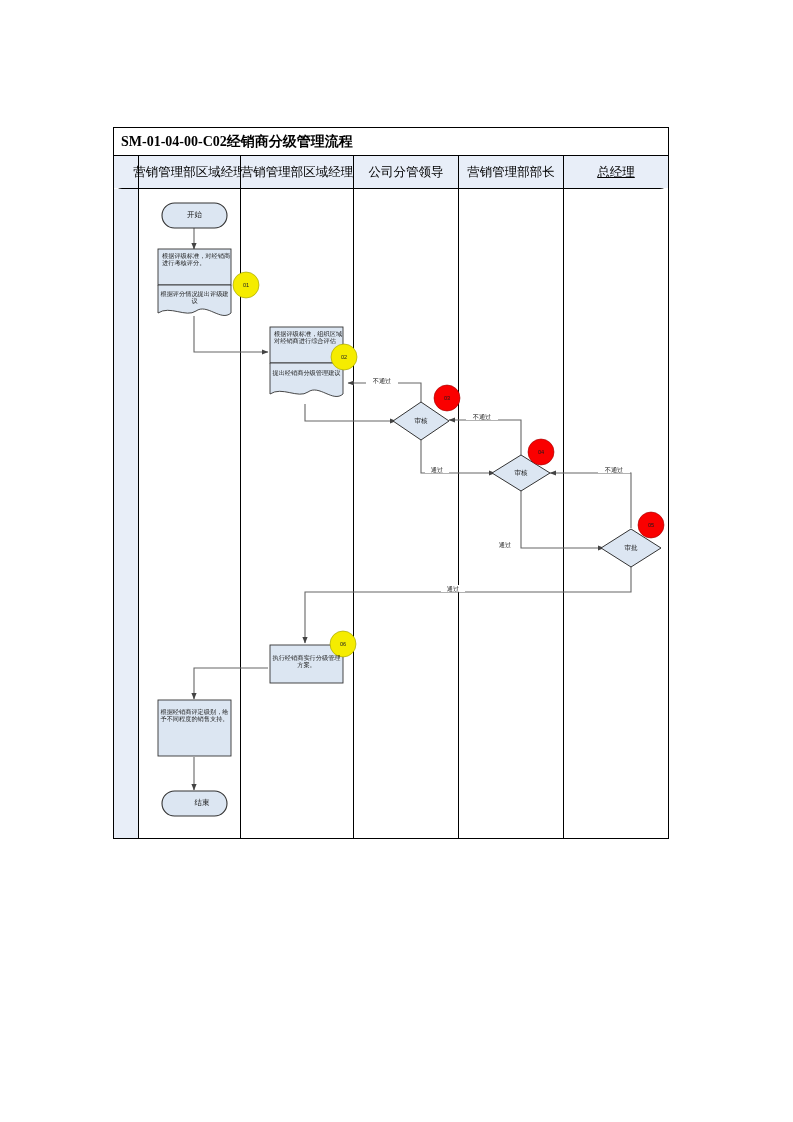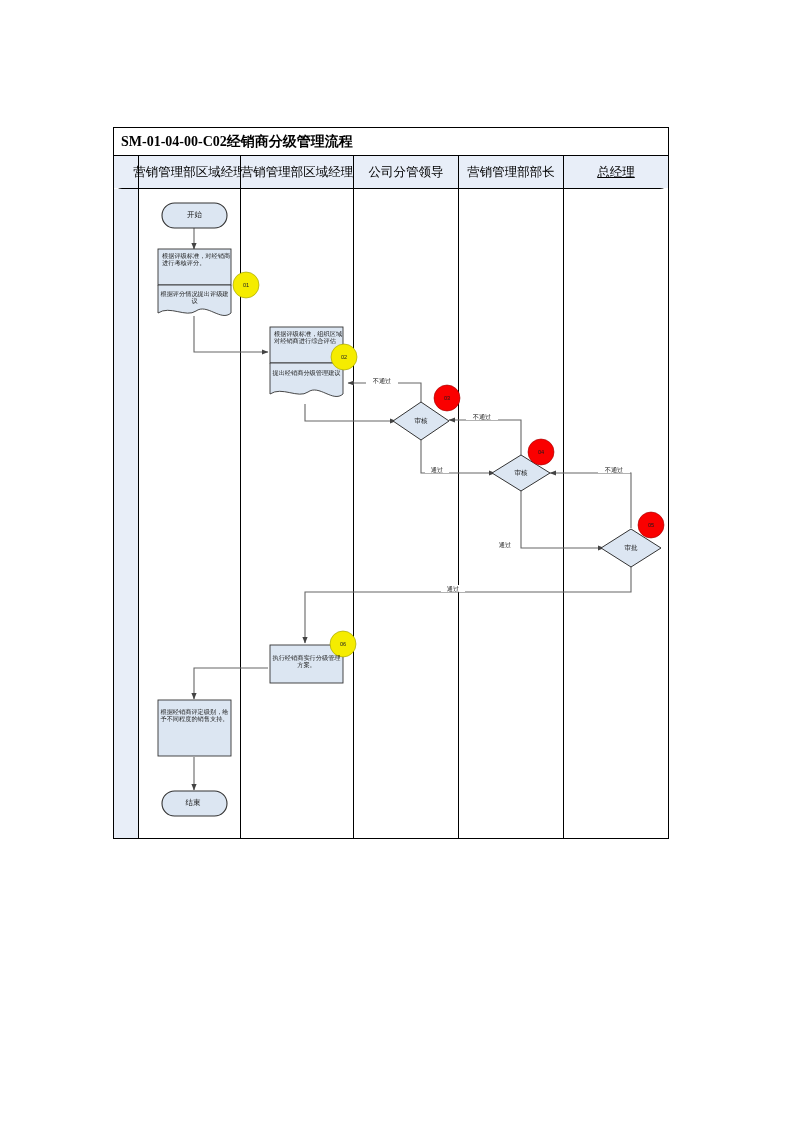--- a/index.html
+++ b/index.html
@@ -162,21 +162,21 @@
   <div class="shape-label proc-label" style="left:272px;top:330px;width:69px;text-align:left;padding:0 2px;">根据评级标准，组织区域对经销商进行综合评估</div>
   <div class="shape-label proc-label" style="left:271px;top:369px;width:71px;">提出经销商分级管理建议</div>
 
   <div class="shape-label dec-label" style="left:401px;top:417px;width:40px;">审核</div>
   <div class="shape-label dec-label" style="left:501px;top:469px;width:40px;">审核</div>
   <div class="shape-label dec-label" style="left:611px;top:544px;width:40px;">审批</div>
 
   <div class="shape-label proc-label" style="left:271px;top:654px;width:71px;">执行经销商实行分级管理方案。</div>
   <div class="shape-label proc-label" style="left:159px;top:708px;width:71px;">根据经销商评定级别，给予不同程度的销售支持。</div>
 
-  <div class="shape-label term-label" style="left:151px;top:799px;width:84px;">结束</div>
+  <div class="shape-label term-label" style="left:160px;top:799px;width:84px;">结束</div>
 
   <div class="shape-label flow-label" style="left:366px;top:377px;width:30px;">不通过</div>
   <div class="shape-label flow-label" style="left:466px;top:413px;width:30px;">不通过</div>
   <div class="shape-label flow-label" style="left:598px;top:466px;width:30px;">不通过</div>
   <div class="shape-label flow-label" style="left:425px;top:466px;width:22px;">通过</div>
   <div class="shape-label flow-label" style="left:493px;top:541px;width:22px;">通过</div>
   <div class="shape-label flow-label" style="left:441px;top:585px;width:22px;">通过</div>
 
   <div class="badge-label" style="left:236px;top:282px;width:20px;">01</div>
   <div class="badge-label" style="left:334px;top:354px;width:20px;">02</div>

